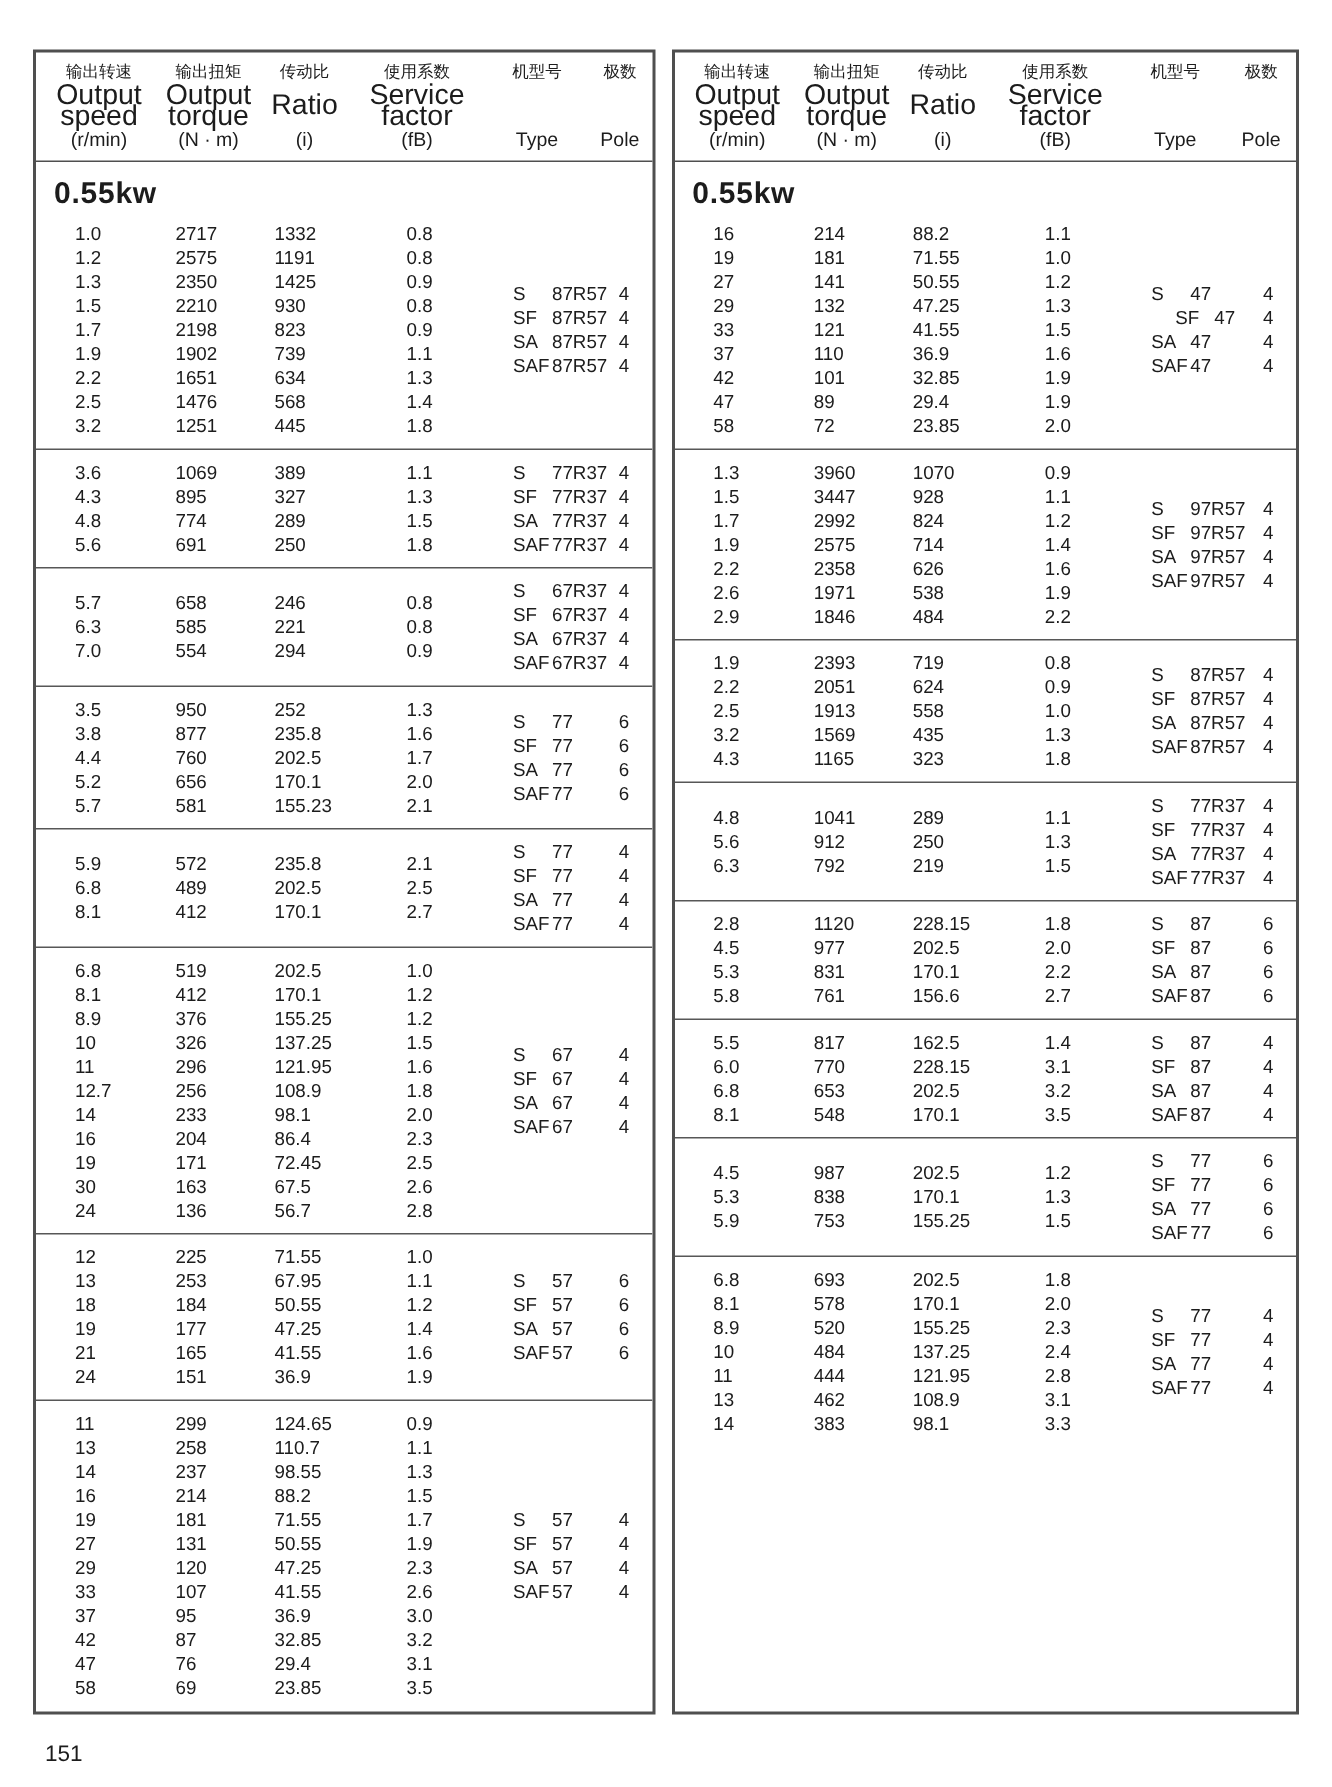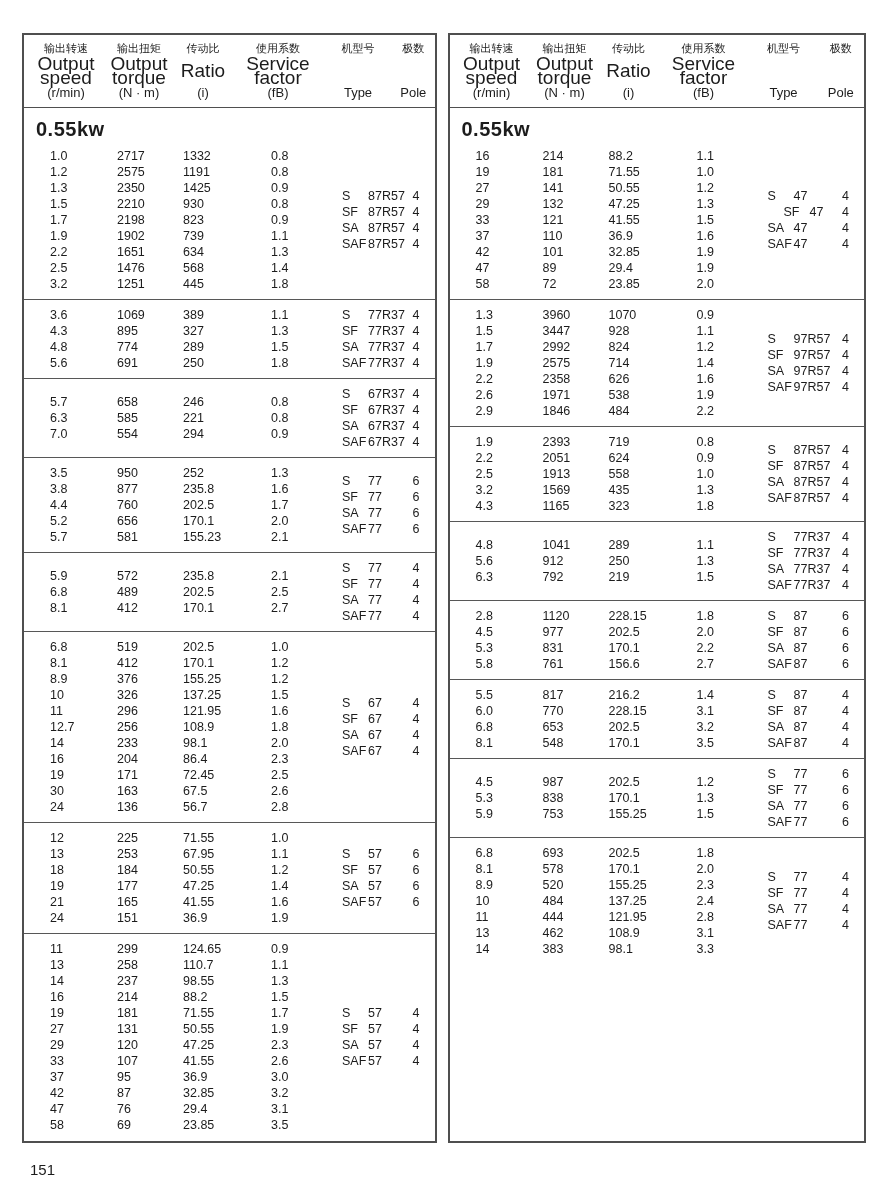--- a/index.html
+++ b/index.html
@@ -761,21 +761,21 @@
                   <span class="pole">6</span>
                 </div>
               </div>
             </div>
           </div>
           <div class="block">
             <div class="block-body">
               <div class="nums">
                 <div class="num">5.5</div>
                 <div class="num">817</div>
-                <div class="num">216.2</div>
+                <div class="num">162.5</div>
                 <div class="num">1.4</div>
                 <div class="num">6.0</div>
                 <div class="num">770</div>
                 <div class="num">228.15</div>
                 <div class="num">3.1</div>
                 <div class="num">6.8</div>
                 <div class="num">653</div>
                 <div class="num">202.5</div>
                 <div class="num">3.2</div>
                 <div class="num">8.1</div>

